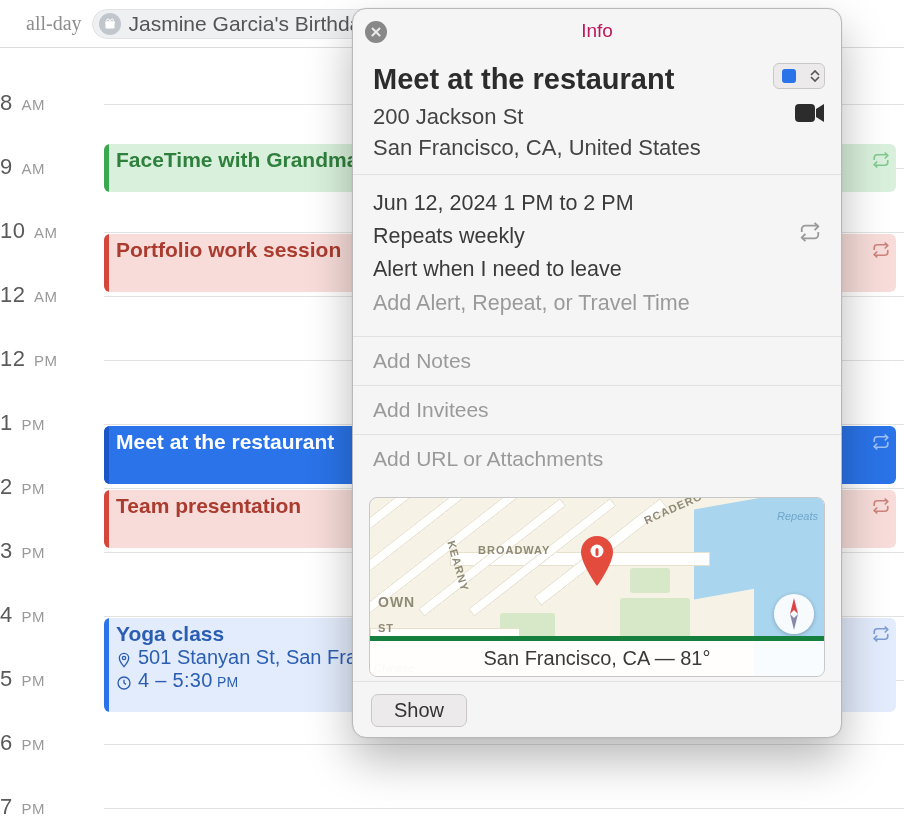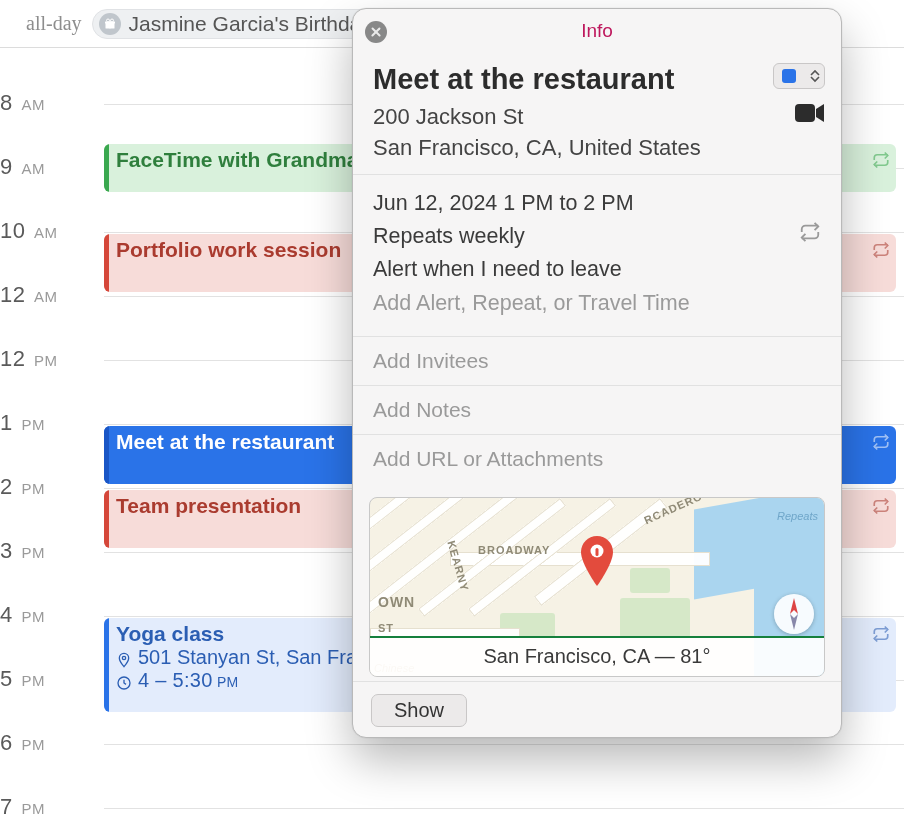--- a/index.html
+++ b/index.html
@@ -129,21 +129,21 @@
     width:36px; height:50px;
   }
   .compass {
     position:absolute; right:10px; bottom:42px; width:40px; height:40px;
     border-radius:50%; background:rgba(255,255,255,0.9); box-shadow:0 1px 4px rgba(0,0,0,0.25);
     overflow:hidden;
   }
   .map-caption {
     position:absolute; left:0; right:0; bottom:0; height:40px;
     background: rgba(255,255,255,0.93);
-    border-top:2px solid #15803d;
+    border-top:5px solid #15803d;
     display:flex; align-items:center; justify-content:center;
     font-size:20px; color:#3a3a3a;
   }
 
   .show-row { padding: 12px 18px 10px 18px; border-top:1px solid #e1e1e1;}
   .show-btn {
     display:inline-block; padding: 4px 22px; font-size:20px; color:#333;
     background:#eceaea; border:0.5px solid #c9c7c7; border-radius:7px;
   }
 </style>
@@ -335,22 +335,22 @@
     </div>
     <div class="p-line">
         <span>Alert when I need to leave</span>
       </div>
     <div class="p-line p-muted">
         <span>Add Alert, Repeat, or Travel Time</span>
       </div>
   </div>
 
   <div class="grad">
+    <div class="p-link">Add Notes</div>
     <div class="p-link">Add Invitees</div>
-    <div class="p-link">Add Notes</div>
     <div class="p-link" style="border-bottom:none">Add URL or Attachments</div>
 
     <div class="map-wrap">
       <div class="map-bg">
         <div class="water" style="right:0;top:0;width:130px;height:90px;transform:skewY(-10deg);"></div>
         <div class="water" style="right:0;top:30px;width:70px;height:150px;"></div>
         <div class="park" style="left:250px;top:100px;width:70px;height:40px"></div>
         <div class="park" style="left:260px;top:70px;width:40px;height:25px"></div>
         <div class="park" style="left:130px;top:115px;width:55px;height:25px"></div>
 

